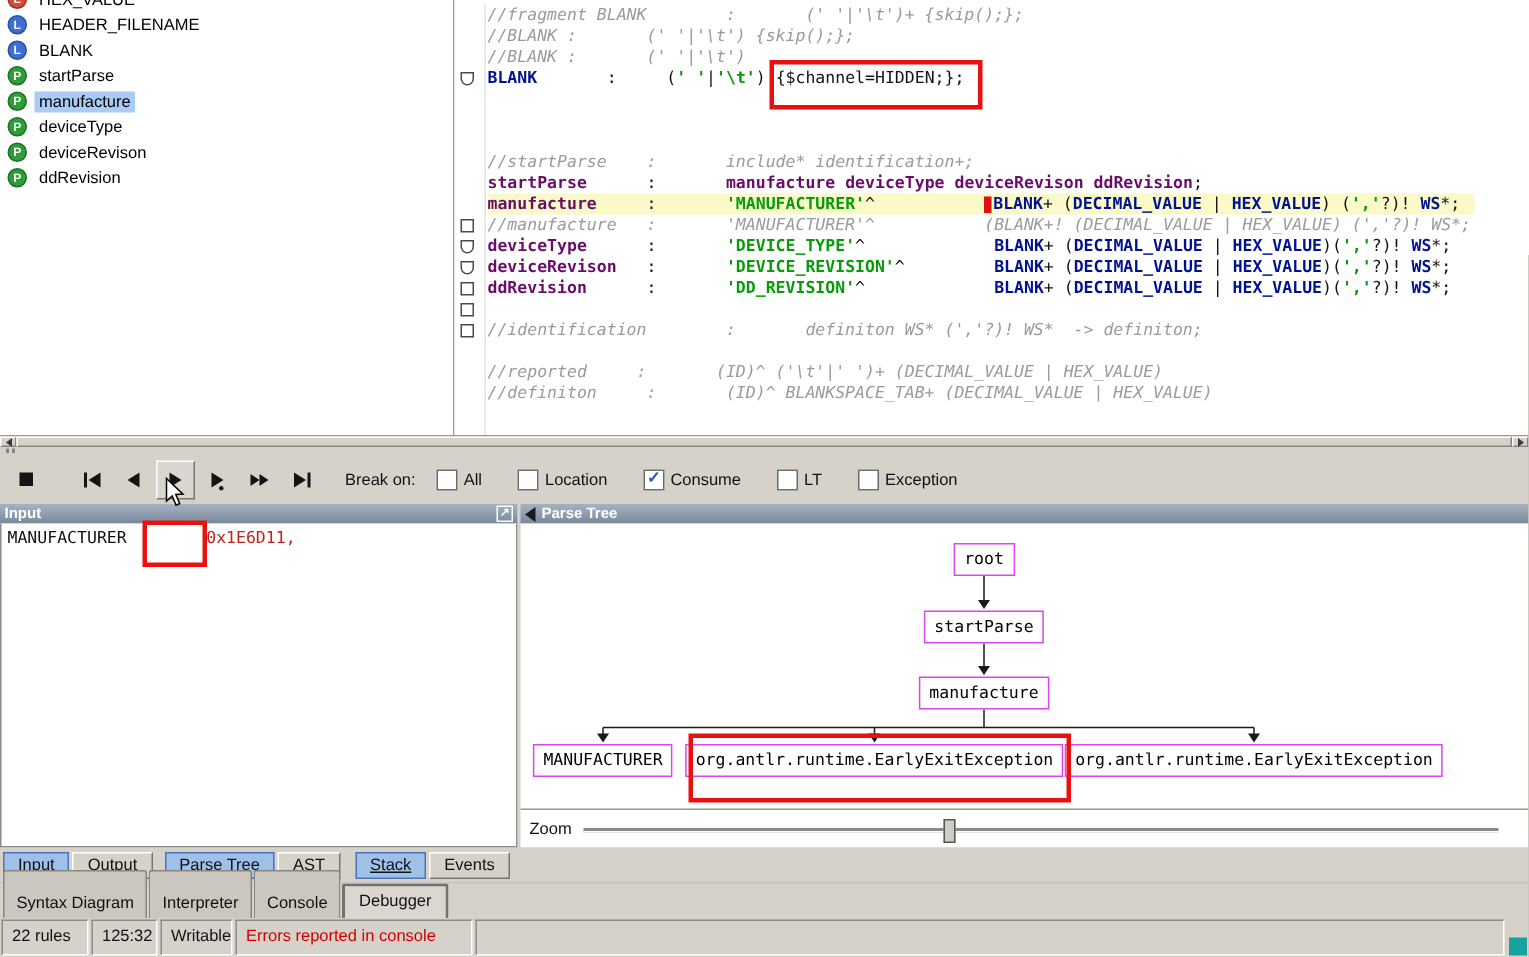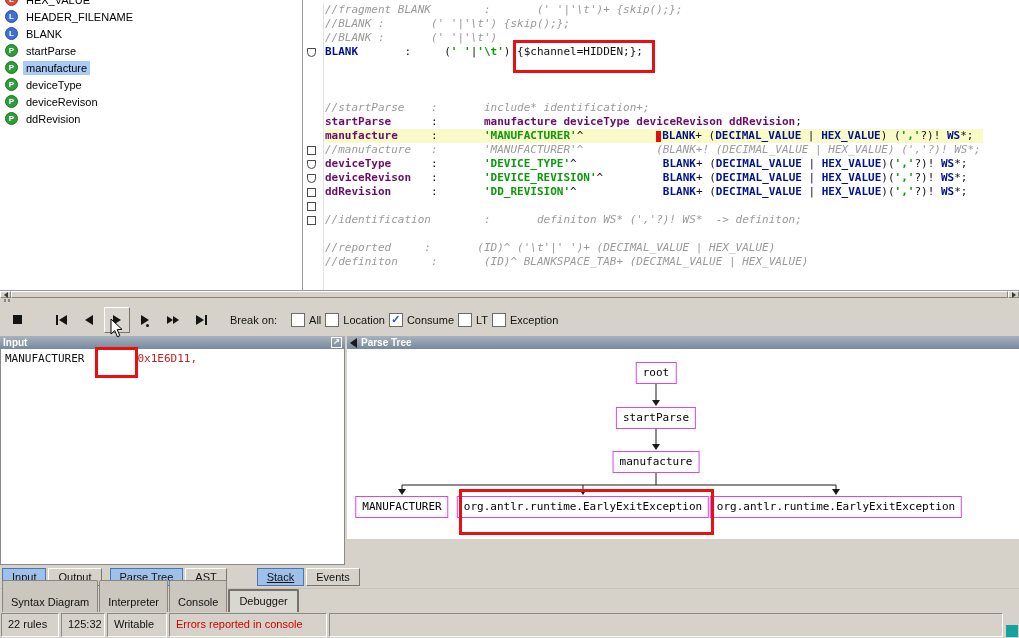--- a/index.html
+++ b/index.html
@@ -52,21 +52,21 @@
   .i-go-to-start::before{content:"";width:2px;height:10px;background:#141414;margin-right:1px;}
   .i-go-to-start::after{content:"";width:0;height:0;border-right:8px solid #141414;border-top:5px solid transparent;border-bottom:5px solid transparent;}
   .i-go-to-end{display:flex;align-items:center;}
   .i-go-to-end::before{content:"";width:0;height:0;border-left:8px solid #141414;border-top:5px solid transparent;border-bottom:5px solid transparent;}
   .i-go-to-end::after{content:"";width:2px;height:10px;background:#141414;margin-left:1px;}
   .i-fast-forward{display:flex;}
   .i-fast-forward::before,.i-fast-forward::after{content:"";width:0;height:0;border-left:6px solid #141414;border-top:4px solid transparent;border-bottom:4px solid transparent;}
   .i-step-over{position:relative;width:0;height:0;border-left:8px solid #141414;border-top:5px solid transparent;border-bottom:5px solid transparent;}
   .i-step-over::after{content:"";position:absolute;left:-3px;top:4px;width:3px;height:3px;border-radius:50%;background:#141414;}
   .break-label{margin-left:14px;font-size:11px;color:#111;}
-  .cb-row{display:flex;margin-left:14px;gap:4px;align-items:center;}
+  .cb-row{display:flex;margin-left:14px;gap:24px;align-items:center;}
   .cbwrap{display:flex;align-items:center;}
   .cbox{width:12px;height:12px;background:#fff;border:1px solid #6a6a6a;font-size:11px;line-height:11px;text-align:center;color:#2856c8;font-weight:bold;box-sizing:content-box;}
   .cblabel{margin-left:4px;font-size:11px;color:#111;}
 
   
   .panel-header{height:13px;background:linear-gradient(#a6b2c0,#78899c);display:flex;align-items:center;padding:0 3px;color:#fff;font-size:10px;font-weight:bold;}
   .panel-title{flex:1;}
   .detach-icon{width:9px;height:9px;border:1px solid #fff;color:#fff;font-size:8px;line-height:8px;text-align:center;}
   .detach-icon::before{content:"\2197";}
   .wedge{width:0;height:0;border-top:5px solid transparent;border-bottom:5px solid transparent;border-right:7px solid #1a1a1a;margin-right:4px;}
@@ -300,42 +300,49 @@
         <line x1="489" y1="136" x2="489" y2="141" stroke="#1a1a1a"></line>
         <polygon points="485,140 493,140 489,146" fill="#1a1a1a"></polygon>
       </svg>
       <div class="tnode" style="left:309px;top:13px">root</div>
       <div class="tnode" style="left:309px;top:58px">startParse</div>
       <div class="tnode" style="left:309px;top:102px">manufacture</div>
       <div class="tnode" style="left:55px;top:147px">MANUFACTURER</div>
       <div class="tnode" style="left:236px;top:147px">org.antlr.runtime.EarlyExitException</div>
       <div class="tnode" style="left:489px;top:147px">org.antlr.runtime.EarlyExitException</div>
     </div>
+    <div class="zoom-row">
+      <span class="zoom-label">Zoom</span>
+      <div class="zoom-slider">
+        <div class="zoom-track"></div>
+        <div class="zoom-thumb"></div>
+      </div>
+    </div>
   </div>
 
   <div class="view-row">
       <div class="vbtn active">Input</div>
       <div class="vbtn">Output</div>
       <div class="vbtn active" style="margin-left: 6px;">Parse Tree</div>
       <div class="vbtn">AST</div>
-      <div class="vbtn active" style="margin-left: 28px; text-decoration: underline;">Stack</div>
+      <div class="vbtn active" style="margin-left: 8px; text-decoration: underline;">Stack</div>
       <div class="vbtn">Events</div>
     </div>
 
   <div class="bottom-tabs">
       <div class="tab">Syntax Diagram</div>
       <div class="tab">Interpreter</div>
       <div class="tab">Console</div>
       <div class="tab active">Debugger</div>
     </div>
 
   <div class="status-bar">
     <div class="scell" style="width:58px">22 rules</div>
     <div class="scell" style="width:44px">125:32</div>
-    <div class="scell" style="width:60px">Writable</div>
+    <div class="scell" style="width:48px">Writable</div>
     <div class="scell err" style="width:158px">Errors reported in console</div>
     <div class="scell fill"></div>
     <div class="corner-cell">
       <div class="teal-square"></div>
     </div>
   </div>
 
   <div class="overlay">
     <div class="annotation" style="left:513px;top:40px;width:136px;height:27px"></div>
     <div class="annotation" style="left:95px;top:347px;width:37px;height:25px"></div>

